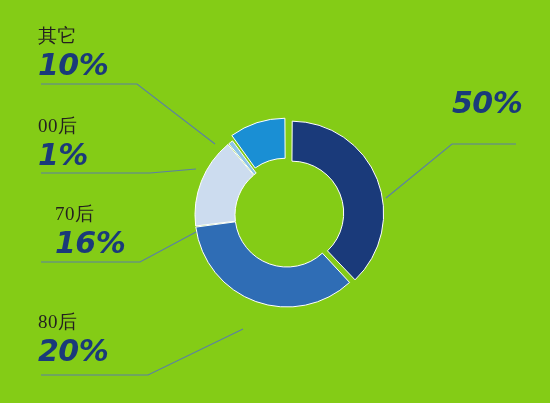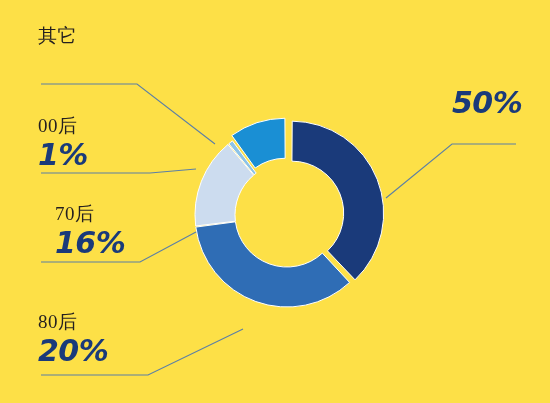--- a/index.html
+++ b/index.html
@@ -5,21 +5,21 @@
   html,body{margin:0;padding:0;}
   body{
     width:550px;height:403px;
     background:#ffffff;
     font-family:"Liberation Sans", sans-serif;
     overflow:hidden;
     position:relative;
   }
   #stage{
     position:absolute;left:0;top:0;width:550px;height:403px;
-    background:#fde047;
+    background:#84cc16;
   }
   svg#chart{position:absolute;left:0;top:0;width:550px;height:403px;}
 
   .label-group{position:absolute;}
   .cat{
     font-family:"Liberation Serif", serif;
     font-size:19px;
     color:#231f20;
     letter-spacing:0.5px;
     line-height:1.1;
@@ -62,20 +62,21 @@
       <polyline points="41,84 137,84 215,144"></polyline>
       <polyline points="41,173 150,173 196,169"></polyline>
       <polyline points="41,262 140,262 196,232"></polyline>
       <polyline points="41,375 148,375 243,329"></polyline>
       <polyline points="516,144 452,144 386,198"></polyline>
     </g>
   </svg>
 
   <div class="label-group" id="lbl-qita">
     <div class="cat">其它</div>
+    <div class="pct">10%</div>
   </div>
 
   <div class="label-group" id="lbl-00">
     <div class="cat">00后</div>
     <div class="pct">1%</div>
   </div>
 
   <div class="label-group" id="lbl-70">
     <div class="cat">70后</div>
     <div class="pct">16%</div>

